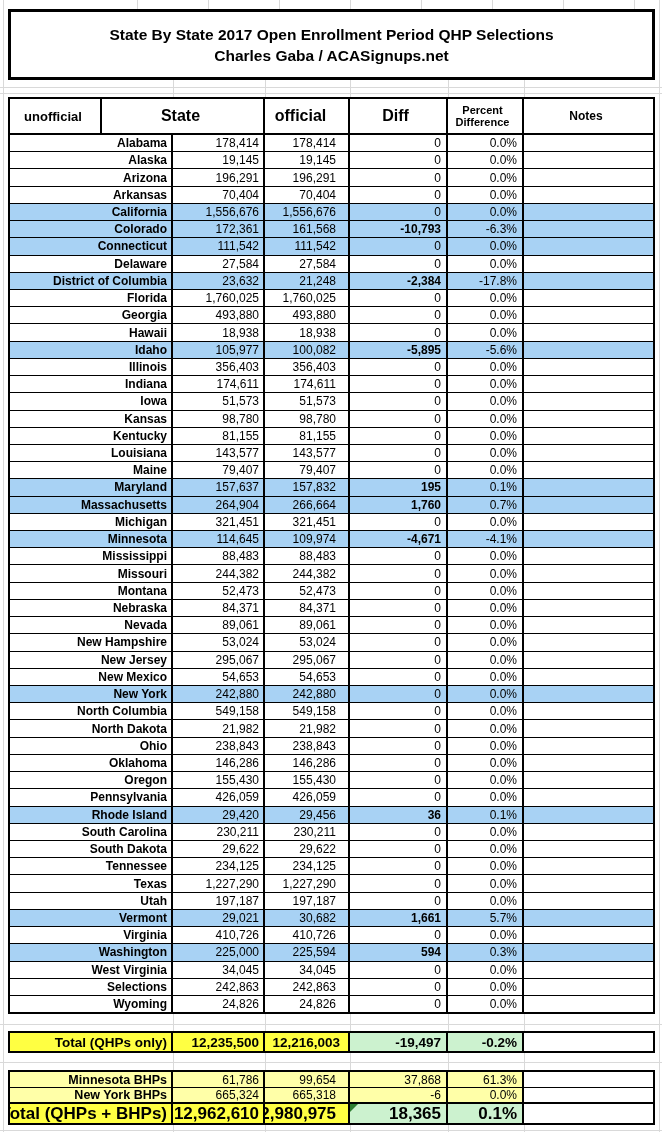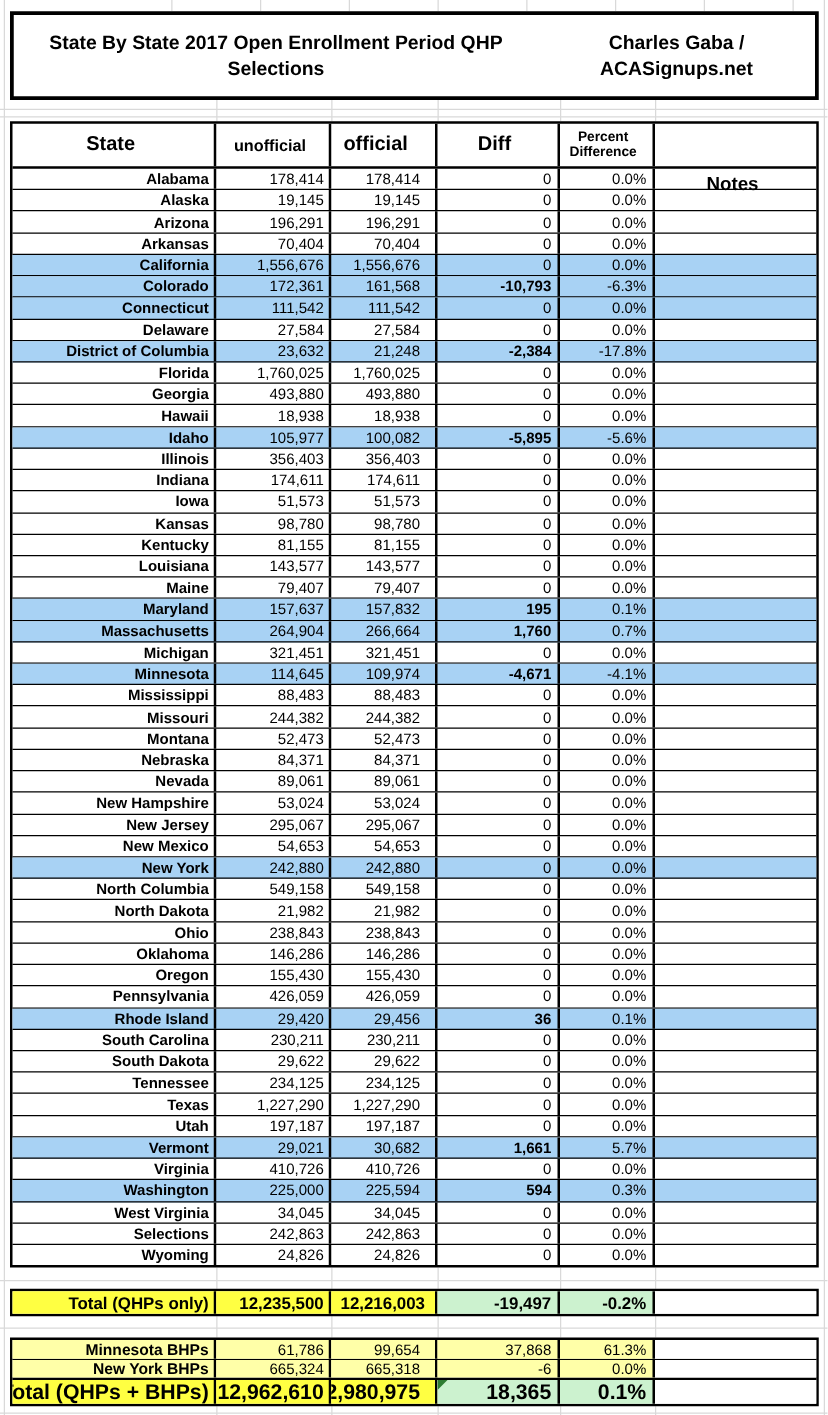--- a/index.html
+++ b/index.html
@@ -6,21 +6,21 @@
   html,body { width:662px; height:1132px; background:#fff; color:#000;
               font-family:"Liberation Sans", sans-serif; overflow:hidden; }
   .sheet { position:absolute; left:0; top:0; width:662px; height:1132px; background:#fff; }
 
   
   .hline { position:absolute; height:1px; background:#d9d9d9; }
   .vline { position:absolute; width:1px; background:#d9d9d9; }
 
   
   .title-box { position:absolute; left:8px; top:9px; width:647px; height:71px;
-               border:3px solid #000; background:#fff; display:flex; flex-direction:row;
+               border:3px solid #000; background:#fff; display:flex; flex-direction:column;
                justify-content:center; align-items:center; text-align:center;
                font-weight:bold; font-size:15.5px; line-height:21px; }
 
   
   .main-table { position:absolute; left:8px; top:97px; width:647px; height:917px;
                 border:2px solid #000; background:#fff; display:flex; flex-direction:column; }
   .hrow { display:flex; height:36px; border-bottom:2px solid #000; font-weight:bold; }
   .hcell { display:flex; align-items:center; justify-content:center; text-align:center;
            border-right:2px solid #000; height:100%; }
   .row  { display:flex; flex:1; border-bottom:1px solid #000; font-size:12px; min-height:0; }
@@ -29,21 +29,21 @@
   .cell { display:flex; align-items:center; justify-content:flex-end;
           border-right:2px solid #000; height:100%; overflow:hidden; white-space:nowrap; }
   .c-state     { width:163px; font-weight:bold; padding-right:4px; }
   .c-unofficial{ width:92px;  padding-right:4px; }
   .c-official  { width:85px;  padding-right:12px; }
   .c-diff      { width:98px;  padding-right:5px; }
   .c-pct       { width:76px;  padding-right:5px; }
   .c-notes     { flex:1; border-right:none; }
   .h-state { font-size:16px; } .h-unofficial { font-size:13px; }
   .h-official { font-size:16px; } .h-diff { font-size:16px; }
-  .h-pct { font-size:11px; line-height:12.5px; } .h-notes { font-size:15px;margin-top:31px; }
+  .h-pct { font-size:11px; line-height:12.5px; } .h-notes { font-size:12px; }
   .b { font-weight:bold; }
 
   
   .total-box { position:absolute; left:8px; top:1031px; width:647px; height:22px;
                border:2px solid #000; display:flex; font-weight:bold; font-size:13.5px; }
   .total-box .c-official { padding-right:8px; }
   .bg-y  { background:var(--yellow); }
   .bg-ly { background:var(--pale-yellow); }
   .bg-g  { background:var(--green); }
   .bg-w  { background:#fff; }
@@ -100,22 +100,22 @@
   <div class="vline" style="left:448px;top:1125px;height:7px"></div>
   <div class="vline" style="left:524px;top:1125px;height:7px"></div>
 
   <div class="title-box">
     <div>State By State 2017 Open Enrollment Period QHP Selections</div>
     <div>Charles Gaba / ACASignups.net</div>
   </div>
 
   <div class="main-table">
     <div class="hrow">
+      <div class="hcell c-unofficial h-unofficial">unofficial</div>
       <div class="hcell c-state h-state">State</div>
-      <div class="hcell c-unofficial h-unofficial">unofficial</div>
       <div class="hcell c-official h-official">official</div>
       <div class="hcell c-diff h-diff">Diff</div>
       <div class="hcell c-pct h-pct">Percent Difference</div>
       <div class="hcell c-pct h-notes c-notes">Notes</div>
     </div>
     <div id="table-body" style="display: flex; flex-direction: column; flex: 1 1 0%; min-height: 0px;">
   <div class="row">
     <div class="cell c-state">Alabama</div>
     <div class="cell c-unofficial">178,414</div>
     <div class="cell c-official">178,414</div>

